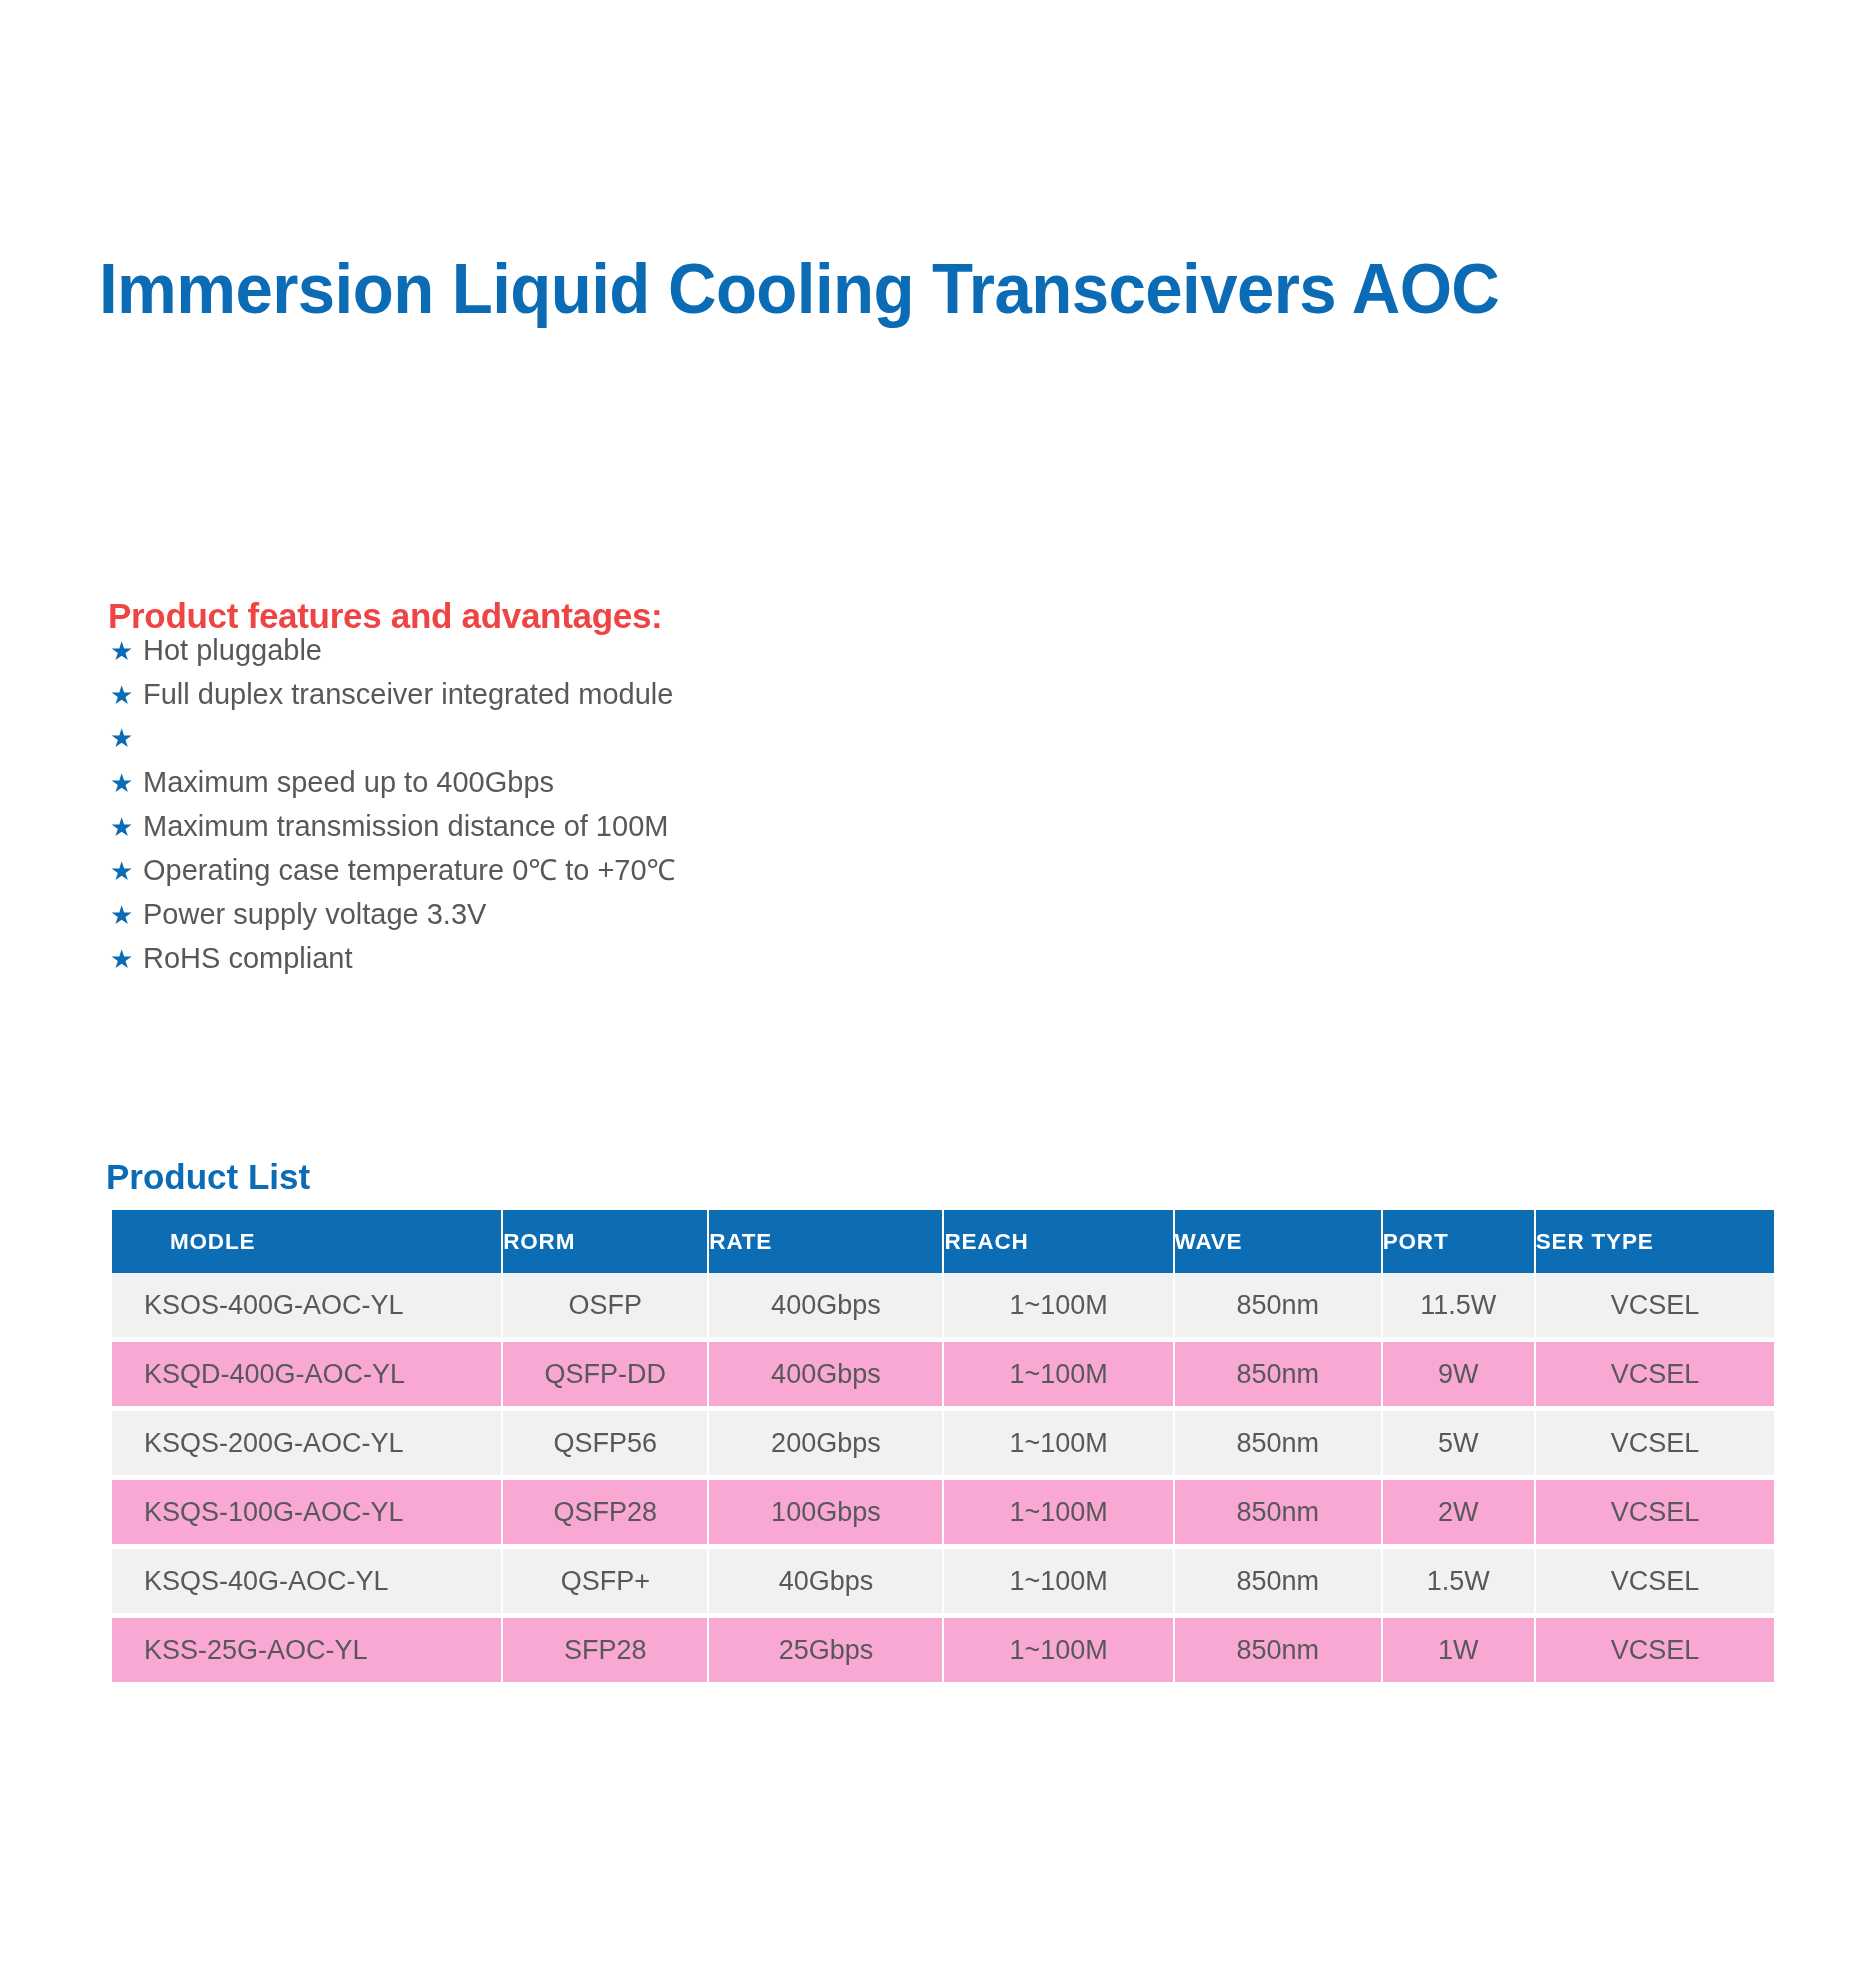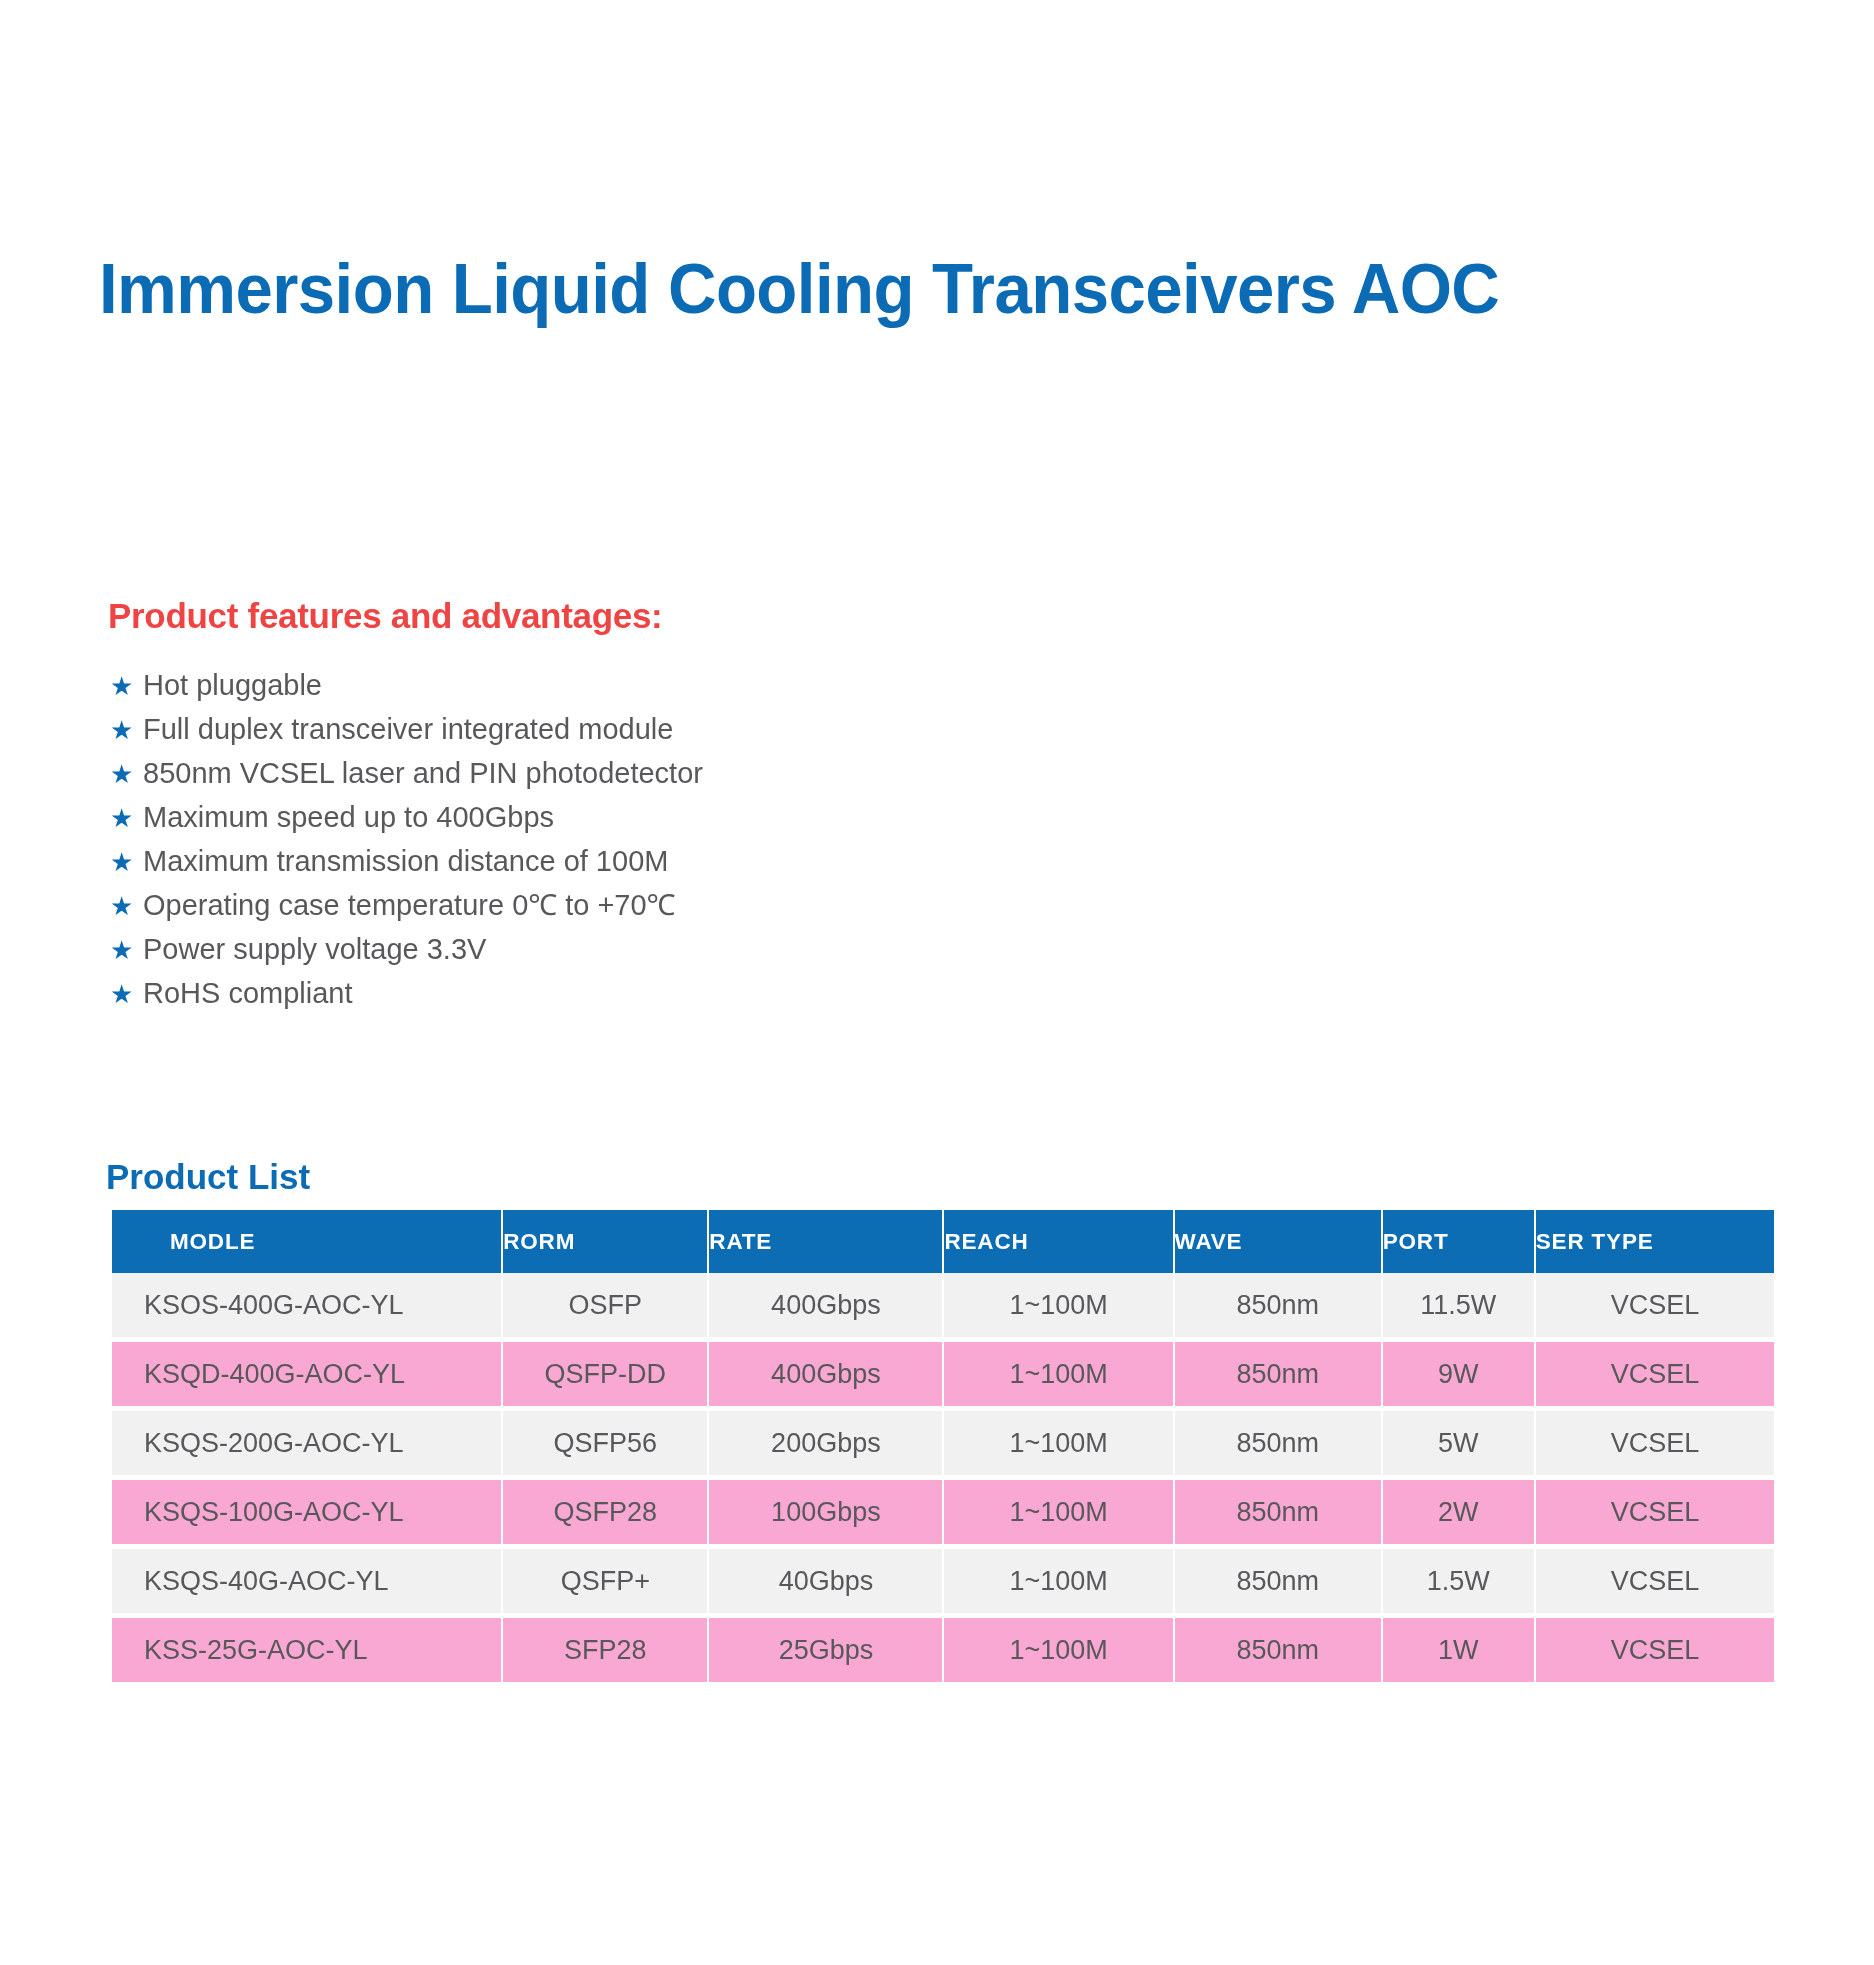--- a/index.html
+++ b/index.html
@@ -76,21 +76,20 @@
     width: 33px;
     min-width: 33px;
     color: #0B6BB4;
     font-size: 26px;
     line-height: 44px;
     text-align: left;
   }
   .feature-text {
     display: inline-block;
     line-height: 44px;
-    margin-top: 35px;
   }
 
   
   .list-heading {
     position: absolute;
     left: 106px;
     top: 1130px;
     color: #0B6BB4;
     font-size: 35px;
     font-weight: 700;
@@ -177,21 +176,20 @@
       <li class="feature-item">
         <span class="star-icon">★</span>
         <span class="feature-text">Hot pluggable</span>
       </li>
       <li class="feature-item">
         <span class="star-icon">★</span>
         <span class="feature-text">Full duplex transceiver integrated module</span>
       </li>
       <li class="feature-item">
         <span class="star-icon">★</span>
-        <span class="feature-text">850nm VCSEL laser and PIN photodetector</span>
       </li>
       <li class="feature-item">
         <span class="star-icon">★</span>
         <span class="feature-text">Maximum speed up to 400Gbps</span>
       </li>
       <li class="feature-item">
         <span class="star-icon">★</span>
         <span class="feature-text">Maximum transmission distance of 100M</span>
       </li>
       <li class="feature-item">

